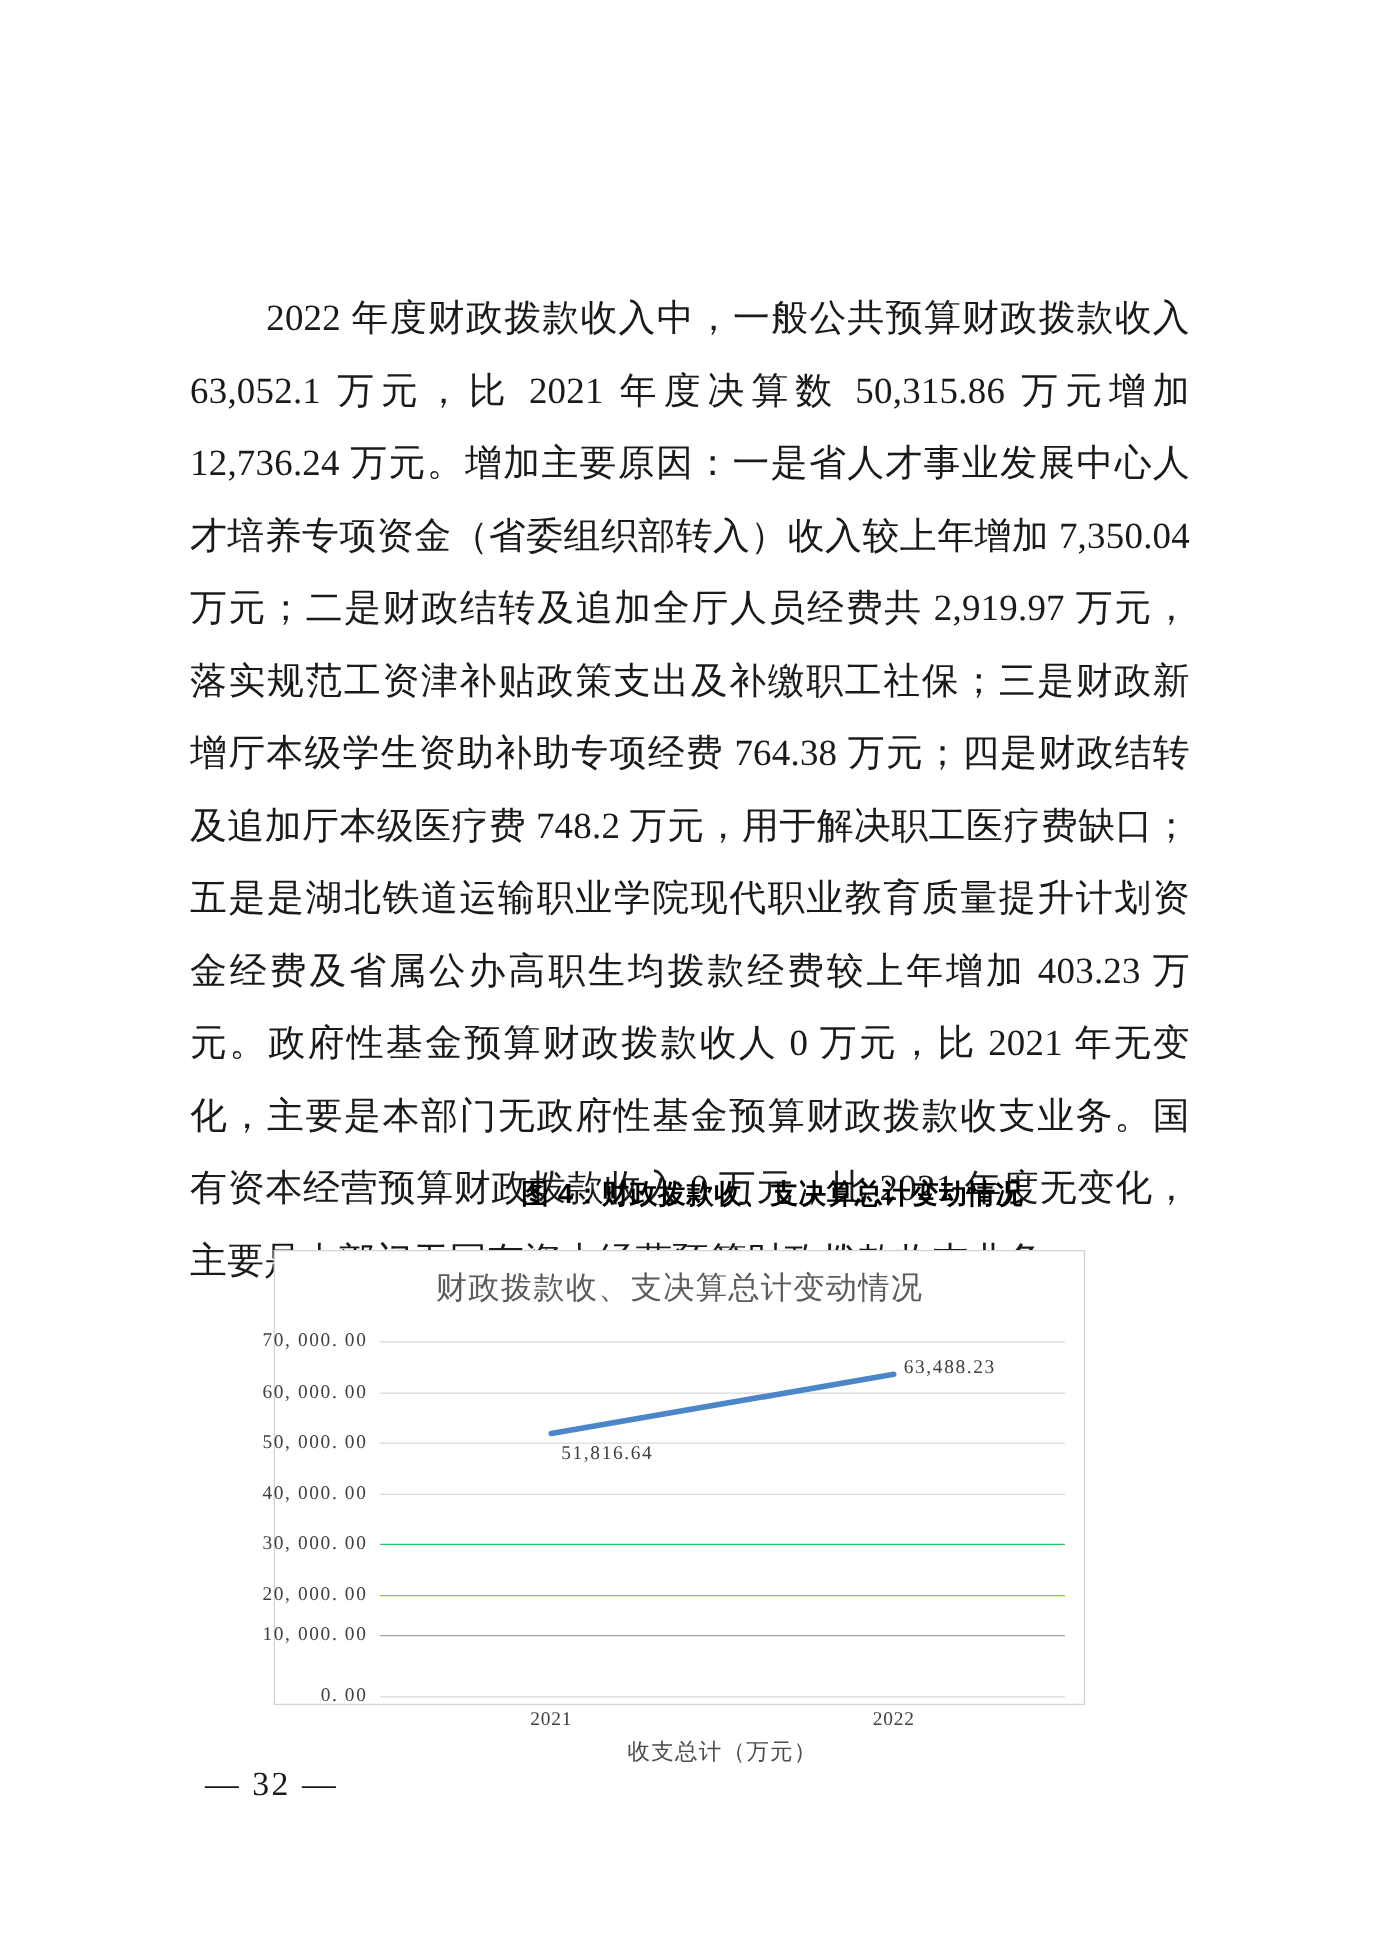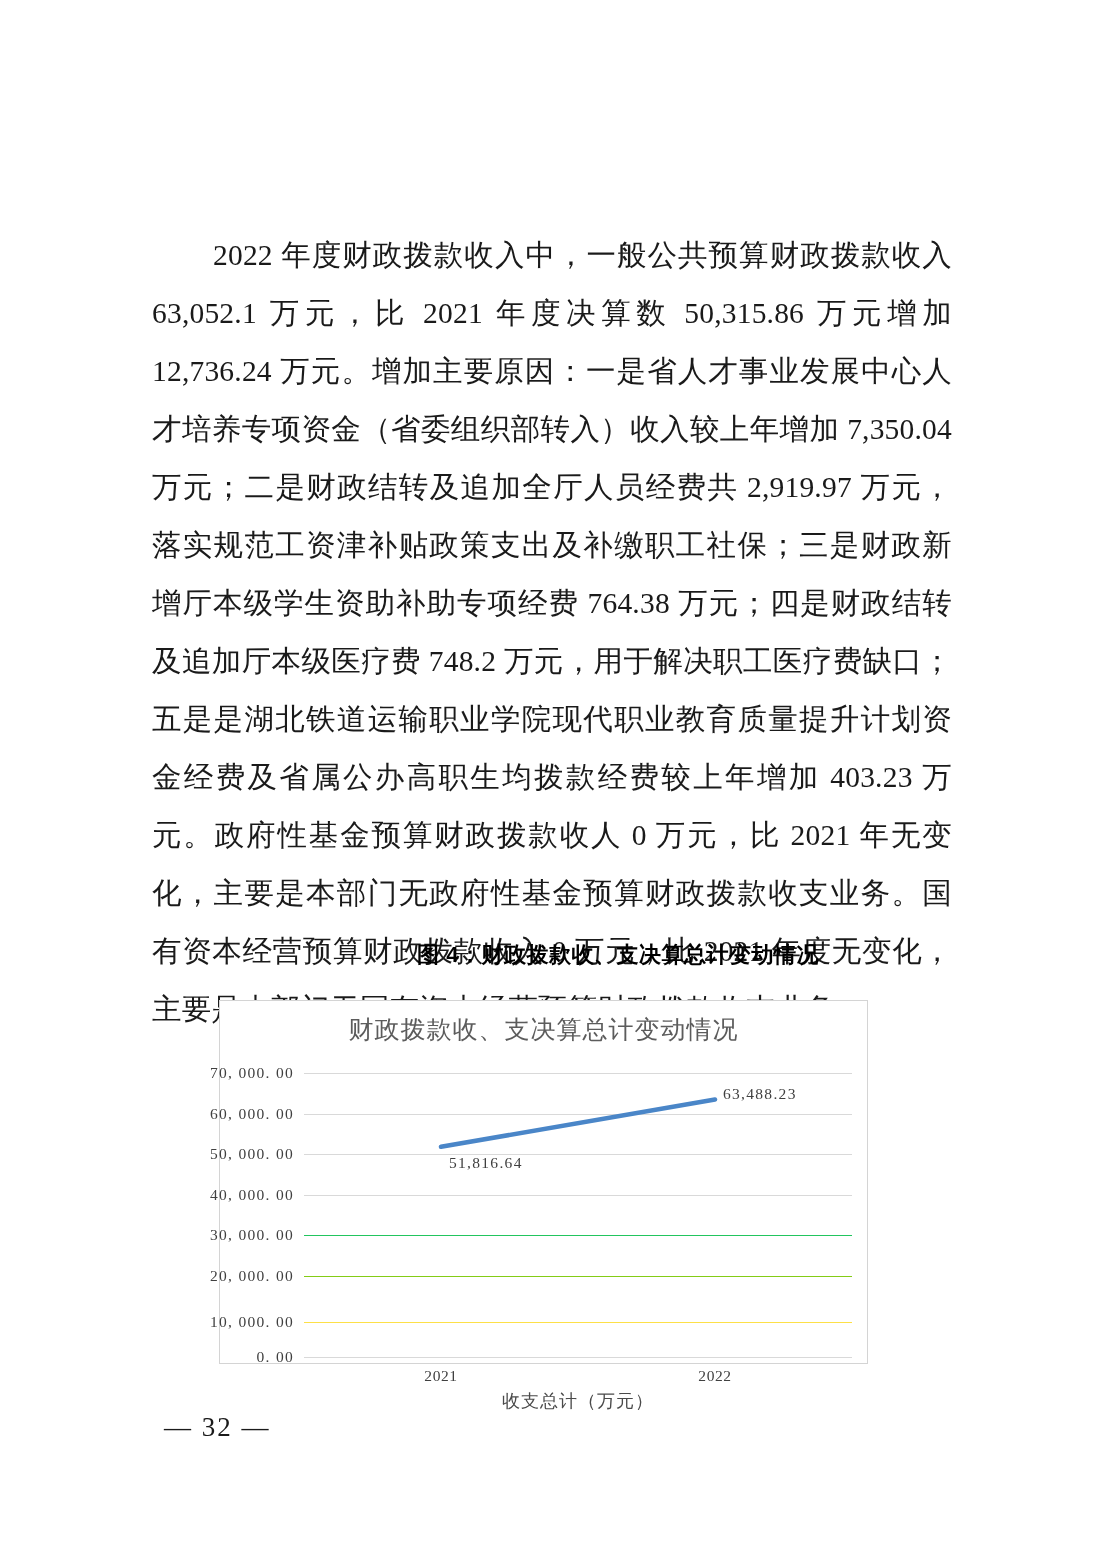--- a/index.html
+++ b/index.html
@@ -192,21 +192,21 @@
       </div>
       <div class="gridline" style="top: 121.714px; background: rgb(217, 217, 217);">
         <span class="ytick">40, 000. 00</span>
       </div>
       <div class="gridline" style="top: 162.286px; background: #22c55e;">
         <span class="ytick">30, 000. 00</span>
       </div>
       <div class="gridline" style="top: 202.857px; background: #84cc16;">
         <span class="ytick">20, 000. 00</span>
       </div>
-      <div class="gridline" style="top: 249px; background: #fde047;">
+      <div class="gridline" style="top: 235px; background: #a3a3a3;">
         <span class="ytick">10, 000. 00</span>
       </div>
       <div class="gridline" style="top: 284px; background: rgb(217, 217, 217);">
         <span class="ytick">0. 00</span>
       </div>
 
       <svg class="series-svg" viewBox="0 0 548 284" preserveAspectRatio="none">
         <polyline id="series-line" fill="none" stroke="#4A86C8" stroke-width="4.5" stroke-linecap="round" stroke-linejoin="round" points="137.00,73.77 411.00,26.42"></polyline>
       </svg>
 

